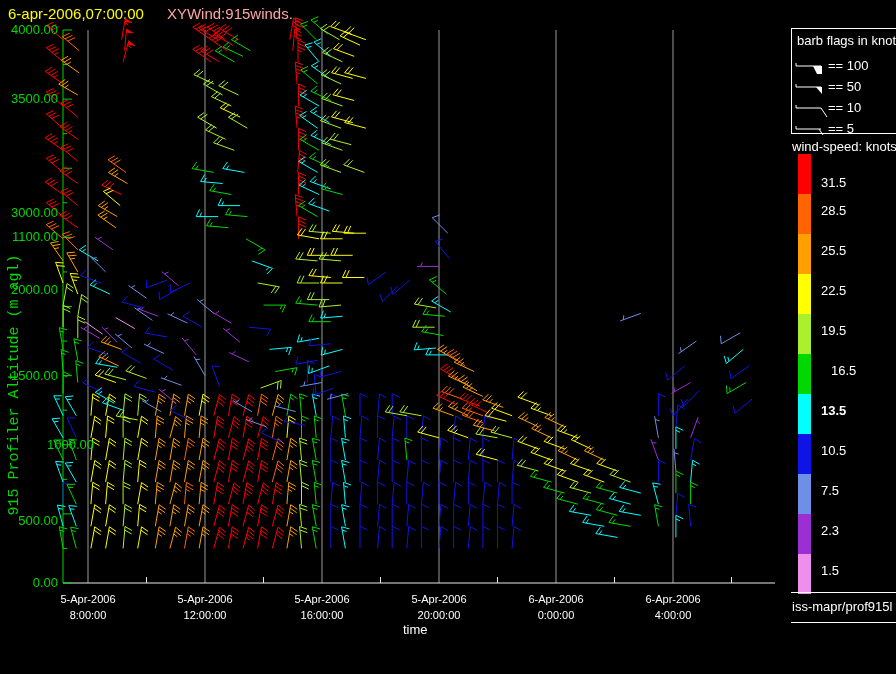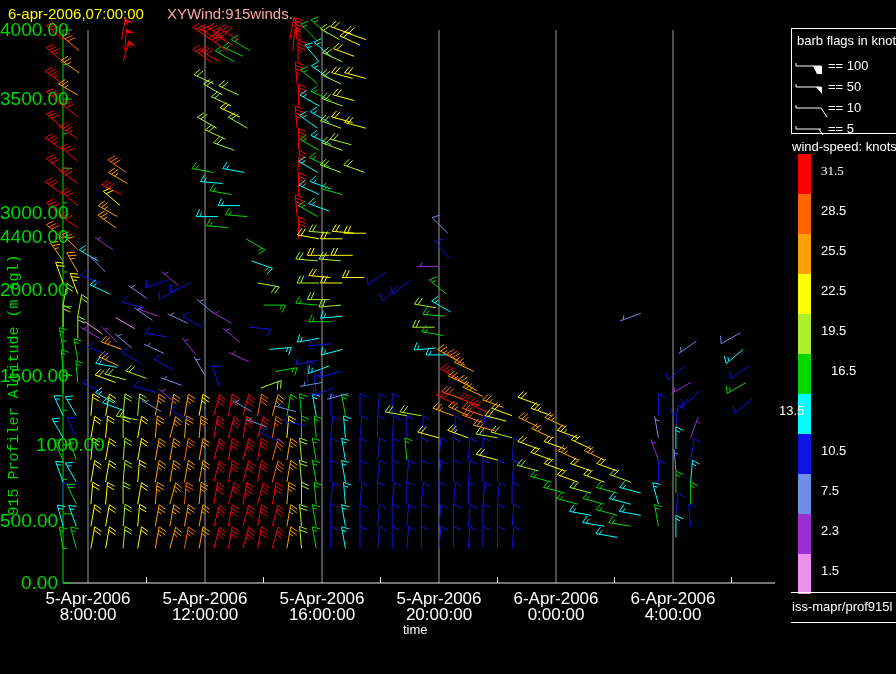--- a/index.html
+++ b/index.html
@@ -2,25 +2,25 @@
 <html><head>
 <meta charset="utf-8">
 <style>
   html,body{margin:0;padding:0;background:#000;}
   .screen{position:relative;width:896px;height:674px;background:#000;overflow:hidden;
           font-family:"Liberation Sans","DejaVu Sans",sans-serif;}
   .abs{position:absolute;}
   .title-bar{left:8px;top:5px;font-size:15px;white-space:nowrap;}
   .title-ts{color:#ffff00;}
   .title-app{color:#fca5a5;margin-left:23px;}
-  .ylab{color:#00d800;font-size:19px;width:58px;text-align:right;height:14px;line-height:14px;}
+  .ylab{color:#00d800;font-size:13px;width:58px;text-align:right;height:14px;line-height:14px;}
   .yaxis-title{left:14px;top:385px;transform:translate(-50%,-50%) rotate(-90deg);
                color:#00d800;font-size:15px;font-family:"Liberation Mono","DejaVu Sans Mono",monospace;
                white-space:nowrap;}
-  .xlab{color:#ffffff;font-size:17px;width:130px;text-align:center;line-height:16px;}
+  .xlab{color:#ffffff;font-size:11px;width:130px;text-align:center;line-height:16px;}
   .xaxis-title{color:#ffffff;font-size:13px;}
   .panel-line{background:#ffffff;}
   .panel-text{color:#ffffff;font-size:13px;white-space:nowrap;}
   .cb-seg{width:13px;height:40px;}
   .cb-lab{color:#ffffff;font-size:13px;}
   .flag-lab{color:#ffffff;font-size:13px;}
   .warn-box{left:10px;top:635px;background:#ffffff;color:#000000;font-size:13px;
             padding:3px 9px 4px 7px;white-space:nowrap;}
   svg{position:absolute;left:0;top:0;}
 </style>
@@ -594,21 +594,21 @@
         <path d="M746.1 382.5L727.1 393.5M727.1 393.5l-0.7 -8.0M730.1 391.8l-0.4 -4.5" stroke="#00d800" fill="none"></path>
         <path d="M752.0 399.1L735.1 413.3M735.1 413.3l-2.1 -7.7" stroke="#0f14e6" fill="none"></path>
         <path d="M740.3 332.8L721.2 343.8M721.2 343.8l-0.7 -8.0" stroke="#6e8fe6" fill="none"></path>
       </g>
     </svg>
 
   <div id="ylabs">
       <div class="abs ylab" style="left: 0px; top: 23px;">4000.00</div>
       <div class="abs ylab" style="left: 0px; top: 92.125px;">3500.00</div>
       <div class="abs ylab" style="left: 0px; top: 161.25px; margin-top: 45px;">3000.00</div>
-      <div class="abs ylab" style="left: 0px; top: 230.375px;">4400.00</div>
+      <div class="abs ylab" style="left: 0px; top: 230.375px;">1100.00</div>
       <div class="abs ylab" style="left: 0px; top: 283px; text-align: right;">2000.00</div>
       <div class="abs ylab" style="left: 0px; top: 368.625px;">1500.00</div>
       <div class="abs ylab" style="left: 0px; top: 437.75px; margin-left: 36px;">1000.00</div>
       <div class="abs ylab" style="left: 0px; top: 514px; text-align: right;">500.00</div>
       <div class="abs ylab" style="left: 0px; top: 576px;">0.00</div>
     </div>
   <div class="abs yaxis-title">915 Profiler Altitude (m agl)</div>
 
   <div id="xlabs">
       <div class="abs xlab" style="left: 23px; top: 591px;">
@@ -645,33 +645,33 @@
   <div id="flaglabs">
       <div class="abs flag-lab" style="left: 828px; top: 58px;">== 100</div>
       <div class="abs flag-lab" style="left: 828px; top: 79px;">== 50</div>
       <div class="abs flag-lab" style="left: 828px; top: 100px;">== 10</div>
       <div class="abs flag-lab" style="left: 828px; top: 121px;">== 5</div>
     </div>
 
   <div class="abs panel-text" style="left:792px;top:139px;">wind-speed: knots</div>
   <div id="colorbar">
       <div class="abs cb-seg" style="left: 798px; top: 154px; background: rgb(255, 0, 0);"></div>
-      <div class="abs cb-lab" style="left: 821px; top: 163px; font-family: Liberation Serif, serif;">31.5</div>
+      <div class="abs cb-lab" style="left: 821px; top: 175px;">31.5</div>
       <div class="abs cb-seg" style="left: 798px; top: 194px; background: rgb(255, 100, 0);"></div>
       <div class="abs cb-lab" style="left: 821px; top: 203px;">28.5</div>
       <div class="abs cb-seg" style="left: 798px; top: 234px; background: rgb(255, 160, 0);"></div>
       <div class="abs cb-lab" style="left: 821px; top: 243px;">25.5</div>
       <div class="abs cb-seg" style="left: 798px; top: 274px; background: rgb(255, 255, 0);"></div>
       <div class="abs cb-lab" style="left: 821px; top: 283px;">22.5</div>
       <div class="abs cb-seg" style="left: 798px; top: 314px; background: rgb(170, 240, 45);"></div>
       <div class="abs cb-lab" style="left: 821px; top: 323px;">19.5</div>
       <div class="abs cb-seg" style="left: 798px; top: 354px; background: rgb(0, 216, 0);"></div>
       <div class="abs cb-lab" style="left: 821px; top: 363px; margin-left: 10px;">16.5</div>
       <div class="abs cb-seg" style="left: 798px; top: 394px; background: rgb(0, 255, 255);"></div>
-      <div class="abs cb-lab" style="left: 779px; top: 403px;">13.5</div>
+      <div class="abs cb-lab" style="left: 821px; top: 403px; font-weight: bold;">13.5</div>
       <div class="abs cb-seg" style="left: 798px; top: 434px; background: rgb(15, 20, 230);"></div>
       <div class="abs cb-lab" style="left: 821px; top: 443px;">10.5</div>
       <div class="abs cb-seg" style="left: 798px; top: 474px; background: rgb(110, 143, 230);"></div>
       <div class="abs cb-lab" style="left: 821px; top: 483px;">7.5</div>
       <div class="abs cb-seg" style="left: 798px; top: 514px; background: rgb(155, 47, 210);"></div>
       <div class="abs cb-lab" style="left: 821px; top: 523px;">2.3</div>
       <div class="abs cb-seg" style="left: 798px; top: 554px; background: rgb(238, 143, 238);"></div>
       <div class="abs cb-lab" style="left: 821px; top: 563px;">1.5</div>
     </div>
 

